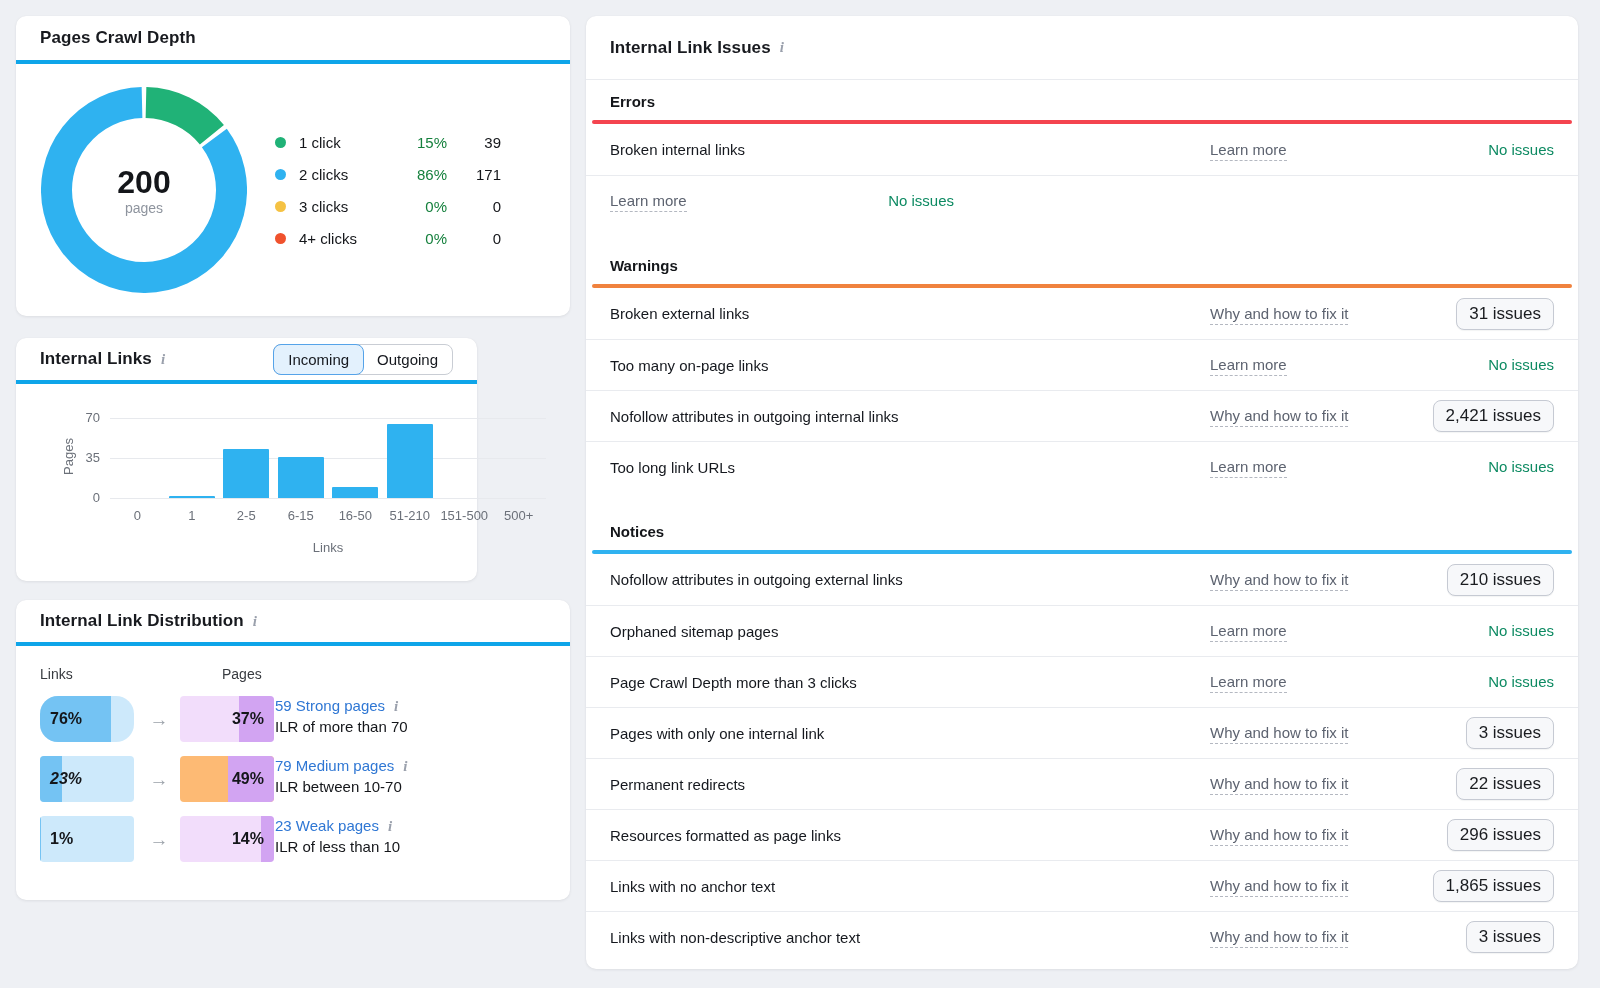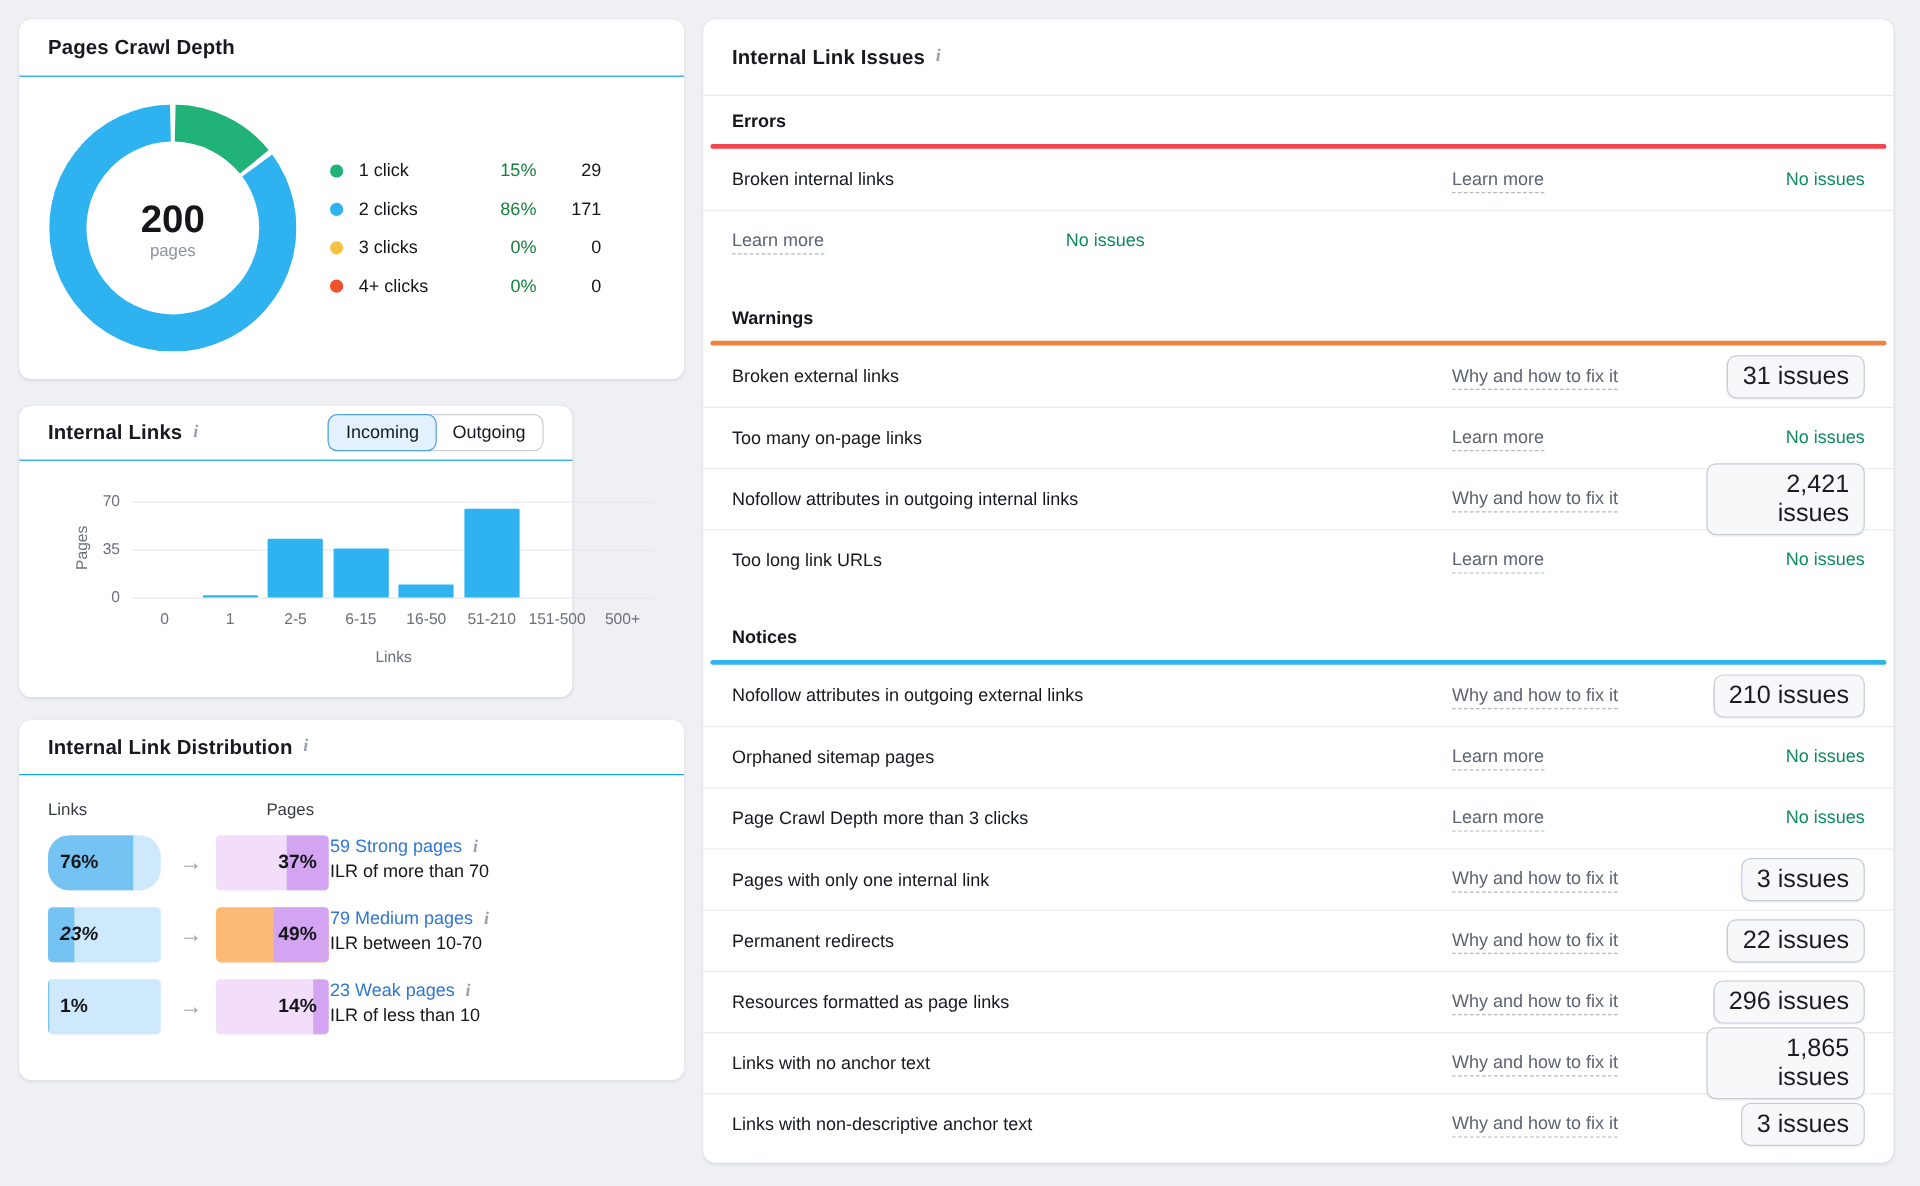--- a/index.html
+++ b/index.html
@@ -13,21 +13,21 @@
   }
   .card {
     position:absolute;
     background:#ffffff;
     border-radius:10px;
     box-shadow:0 1px 3px rgba(20,25,40,0.08), 0 0 1px rgba(20,25,40,0.06);
   }
   .card-header {
     display:flex; align-items:center;
     padding:0 24px;
-    border-bottom:1px solid #0ea5e9;
+    border-bottom:4px solid #0ea5e9;
   }
   .card-title { font-size:17px; font-weight:700; color:#181a1f; letter-spacing:.1px; }
   .info-i {
     font-family:"Liberation Serif", serif;
     font-style:italic; font-weight:700;
     color:#9aa0ac; font-size:15px;
     margin-left:9px; cursor:pointer;
   }
   
   #card-depth  { left:16px;  top:16px;  width:554px; height:300px; }
@@ -116,21 +116,21 @@
   .issue-label { flex:1; font-size:15px; color:#15181e; padding-right:12px; }
   .issue-link-col { width:212px; }
   .issue-link {
     font-size:15px; color:#5d6370; cursor:pointer;
     border-bottom:1px dashed #b4b8c1; padding-bottom:2px;
   }
   .issue-status-col { width:132px; text-align:right; }
   .no-issues { font-size:15px; color:#0d8a62; }
   .issues-badge {
     display:inline-block;
-    font-size:21px; color:#1a1c20;
+    font-size:17px; color:#1a1c20;
     background:#f7f8fa;
     border:1px solid #c6cad3;
     border-radius:8px;
     padding:5px 12px;
     cursor:pointer;
     box-shadow:0 1px 1px rgba(27,31,44,.05);
   }
 </style>
 </head>
 <body>
@@ -147,21 +147,21 @@
     <div class="donut-center">
       <div class="donut-value">200</div>
       <div class="donut-sub">pages</div>
     </div>
   </div>
   <div class="legend" id="depth-legend">
       <div class="legend-row">
         <span class="legend-dot" style="background: rgb(32, 178, 119);"></span>
         <span class="legend-label">1 click</span>
         <span class="legend-pct">15%</span>
-        <span class="legend-count">29</span>
+        <span class="legend-count">39</span>
       </div>
       <div class="legend-row">
         <span class="legend-dot" style="background: rgb(47, 178, 240);"></span>
         <span class="legend-label">2 clicks</span>
         <span class="legend-pct">86%</span>
         <span class="legend-count">171</span>
       </div>
       <div class="legend-row">
         <span class="legend-dot" style="background: rgb(245, 194, 67);"></span>
         <span class="legend-label">3 clicks</span>

